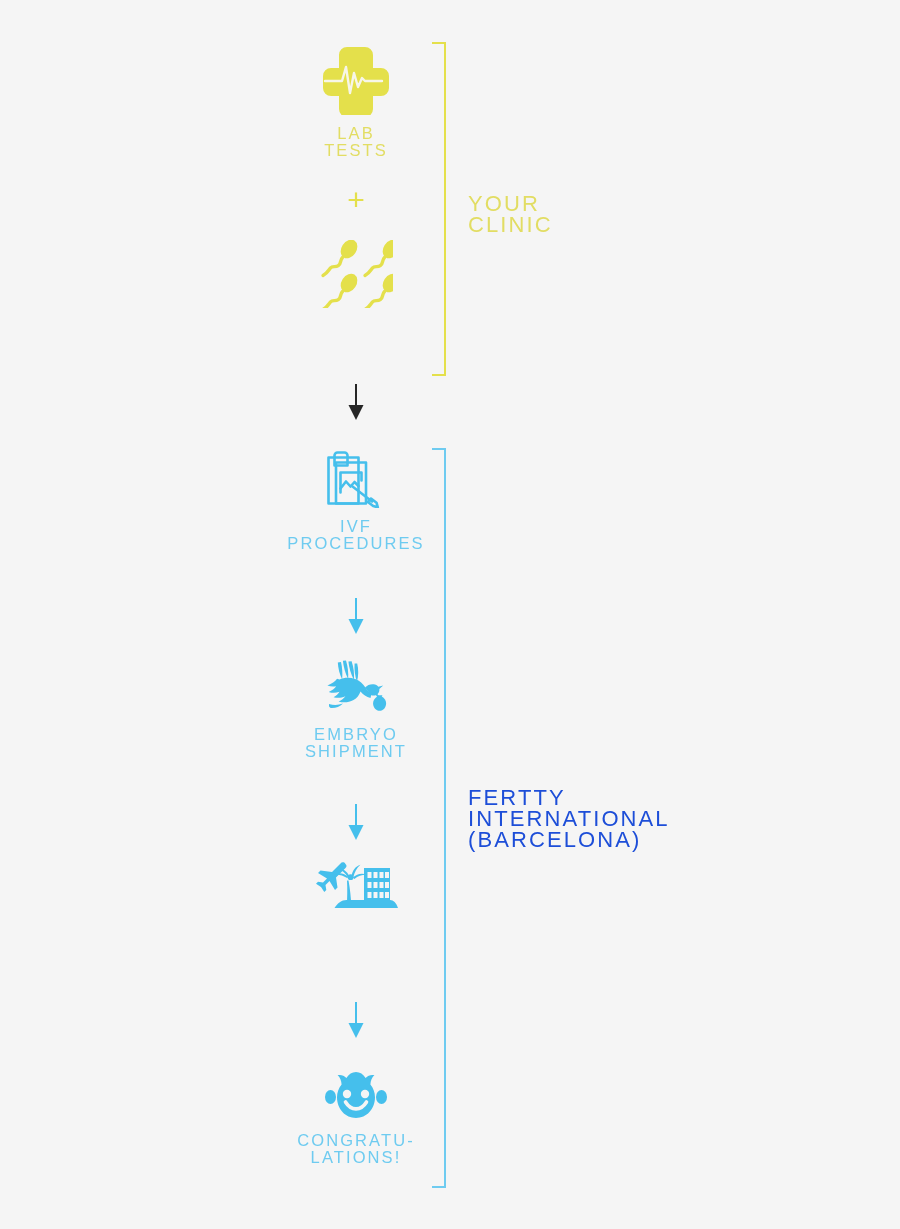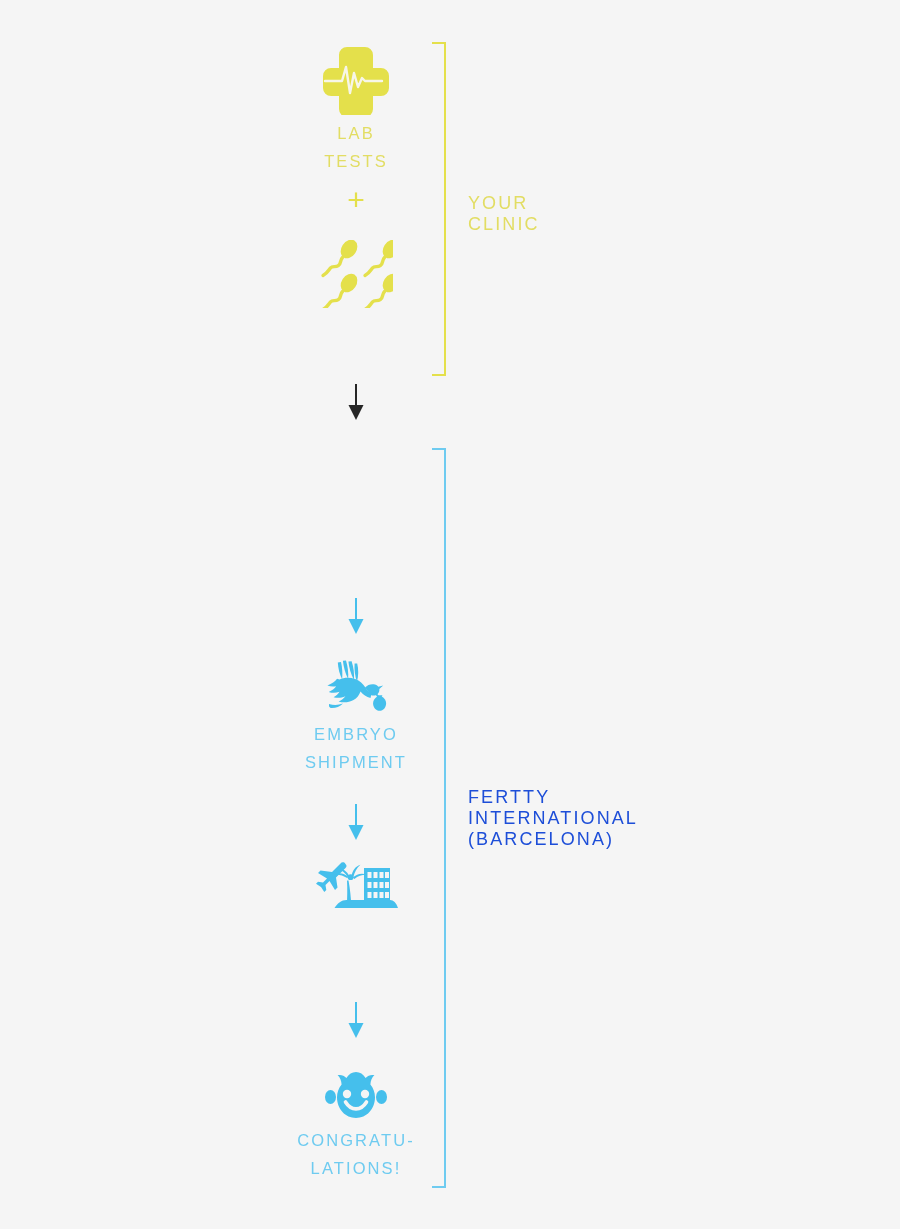--- a/index.html
+++ b/index.html
@@ -26,24 +26,24 @@
     width: 300px;
     left: 206px;            
     text-align: center;
   }
   .step-icon {
     display: block;
     margin: 0 auto;
     line-height: 0;
   }
   .step-label {
-    margin-top: 4px;
+    margin-top: 10px;
     font-size: 16.5px;
     letter-spacing: 2.1px;
-    line-height: 28px;
+    line-height: 17px;
     white-space: pre-line;
     font-weight: 400;
   }
   .label-yellow { color: #e2dd63; }
   .label-blue   { color: #6ecbf0; }
 
   
   .connector {
     position: absolute;
     left: 206px;
@@ -72,21 +72,21 @@
     border-width: 2px 2px 2px 0;
     border-left: none;
     background: transparent;
     width: 14px;
   }
   .bracket-blue { border-color: #6ecbf0; }
 
   
   .group-caption {
     position: absolute;
-    font-size: 18px;
+    font-size: 22px;
     letter-spacing: 2.1px;
     line-height: 21px;
     white-space: pre-line;
     font-weight: 400;
   }
   .caption-yellow { color: #e2dd63; }
   .caption-blue   { color: #1d4ed8; }
 </style>
 </head>
 <body>
@@ -146,20 +146,42 @@
       <path fill="#262626" d="M9 36 1.5 21h15z"></path>
     </svg>
   </div>
 
   <div class="bracket bracket-blue" style="left:432px; top:448px; height:740px;"></div>
 
   <div class="group-caption caption-blue" style="left:468px; top:787px;">FERTTY
 INTERNATIONAL
 (BARCELONA)</div>
 
+  <div class="step" style="top:450px;">
+    <span class="step-icon">
+      <svg width="62" height="58" viewBox="0 0 62 58" xmlns="http://www.w3.org/2000/svg">
+        <g fill="none" stroke="#45bfec" stroke-width="2.6" stroke-linejoin="round" stroke-linecap="round">
+
+          <path d="M3.5 7.5h30v46h-30z"></path>
+
+          <path d="M11 12.5h30v41h-30z"></path>
+
+          <path d="M12.5 2.5h7a3 3 0 0 1 3 3v10h-13v-10a3 3 0 0 1 3-3z"></path>
+
+          <path d="M15.5 42.5v-20h21v8"></path>
+          <path d="M15.5 38.5l5.5-7 4.5 5 4-4.5 4 4"></path>
+
+          <path d="M27.5 36.5 47 51.5"></path>
+          <path d="M46 48.5l5.5 4.2 1.3 4.6-4.6-1.2-5.3-4.2z"></path>
+        </g>
+      </svg>
+    </span>
+    <div class="step-label label-blue">IVF
+PROCEDURES</div>
+  </div>
 
   <div class="connector" style="top:598px;">
     <svg width="18" height="36" viewBox="0 0 18 36" xmlns="http://www.w3.org/2000/svg">
       <path fill="#45bfec" d="M8 0h2v25h-2z"></path>
       <path fill="#45bfec" d="M9 36 1.5 21h15z"></path>
     </svg>
   </div>
 
   <div class="step" style="top:660px;text-align:center;">
     <span class="step-icon">

